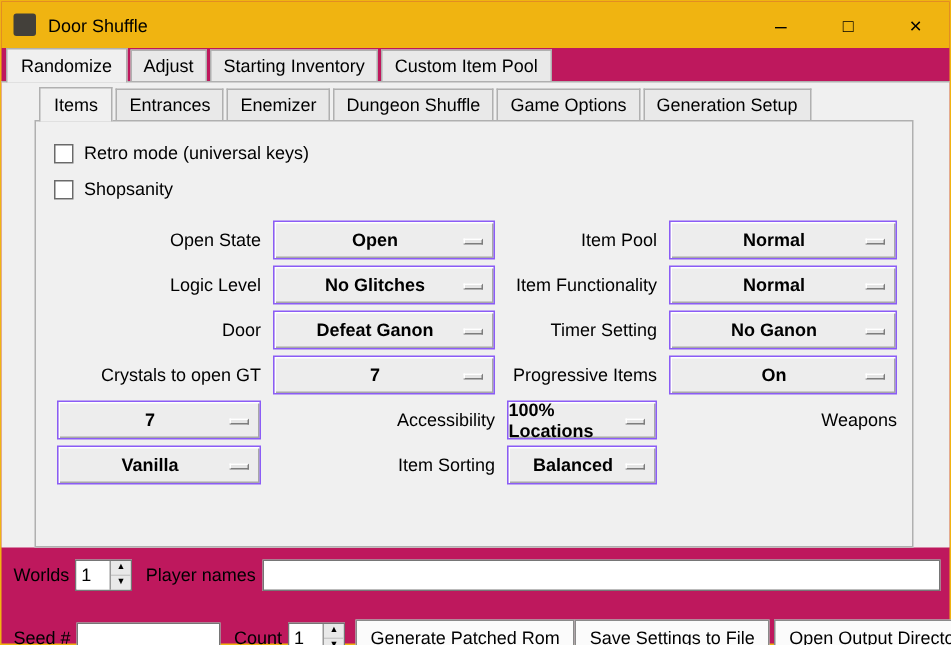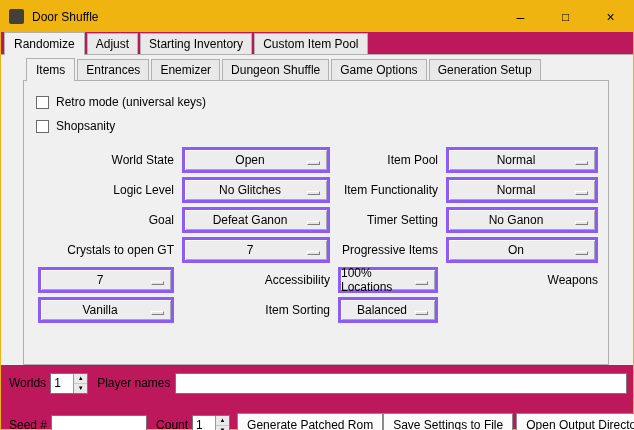--- a/index.html
+++ b/index.html
@@ -83,25 +83,26 @@
     display: grid;
     grid-template-columns: 136px 148px 100px 152px;
     column-gap: 8px; row-gap: 4px;
     margin: 9px 0 0 2px;
     align-items: center;
   }
   .flabel { text-align: right; white-space: nowrap; }
   .option-btn {
     height: 26px;
     background: #ededed;
-    border: 3px solid #8b5cf6;
+    border: 1px solid #8b5cf6;
     box-shadow: inset 1px 1px 0 #ffffff, inset -1px -1px 0 #a8a8a8;
     position: relative;
     display: flex; align-items: center; justify-content: center;
     cursor: default;
+    font-weight: bold;
   }
   .opt-val { padding-right: 12px; }
   .opt-ind {
     position: absolute; right: 7px; top: 11px;
     width: 13px; height: 4px;
     background: #e6e6e6;
     border: 1px solid;
     border-color: #ffffff #7d7d7d #7d7d7d #ffffff;
   }
   
@@ -204,21 +205,21 @@
         <span class="checkbox"></span>
         <span>Retro mode (universal keys)</span>
       </div>
       <div class="check-row">
         <span class="checkbox"></span>
         <span>Shopsanity</span>
       </div>
 
       <div class="form-grid">
 
-        <span class="flabel">World State</span>
+        <span class="flabel">Open State</span>
         <div class="option-btn">
           <span class="opt-val">Open</span>
           <span class="opt-ind"></span>
         </div>
         <span class="flabel">Item Pool</span>
         <div class="option-btn">
           <span class="opt-val">Normal</span>
           <span class="opt-ind"></span>
         </div>
 
@@ -226,21 +227,21 @@
         <div class="option-btn">
           <span class="opt-val">No Glitches</span>
           <span class="opt-ind"></span>
         </div>
         <span class="flabel">Item Functionality</span>
         <div class="option-btn">
           <span class="opt-val">Normal</span>
           <span class="opt-ind"></span>
         </div>
 
-        <span class="flabel">Goal</span>
+        <span class="flabel">Door</span>
         <div class="option-btn">
           <span class="opt-val">Defeat Ganon</span>
           <span class="opt-ind"></span>
         </div>
         <span class="flabel">Timer Setting</span>
         <div class="option-btn">
           <span class="opt-val">No Ganon</span>
           <span class="opt-ind"></span>
         </div>
 

